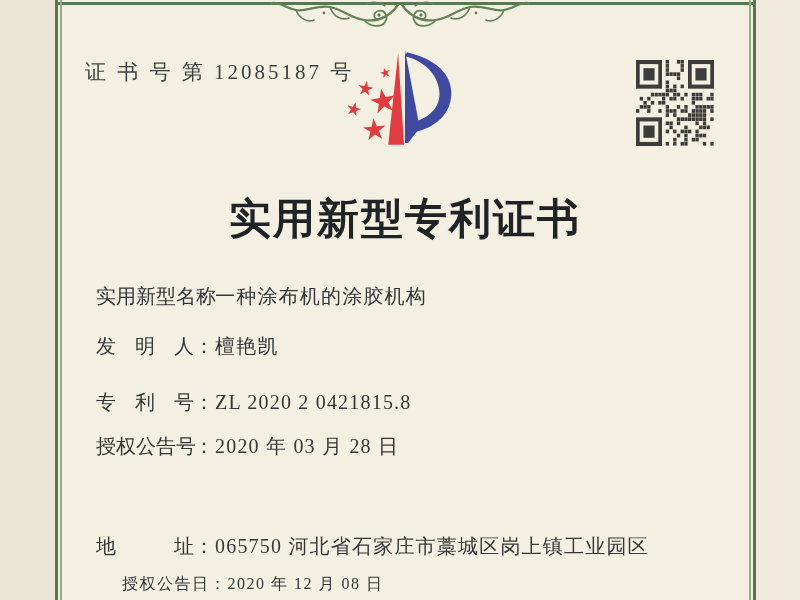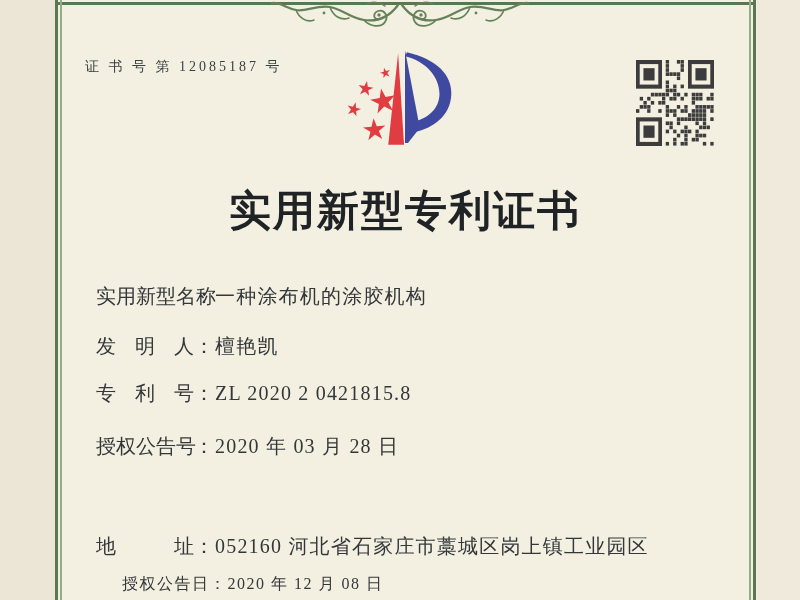--- a/index.html
+++ b/index.html
@@ -18,28 +18,28 @@
   .b-left-outer  { left:55px; top:0; width:3px; height:600px; }
   .b-left-inner  { left:60px; top:0; width:1.5px; height:600px; }
   .b-right-inner { left:749px; top:0; width:1.5px; height:600px; }
   .b-right-outer { left:753px; top:0; width:3px; height:600px; }
   .b-top         { left:55px; top:2px; width:701px; height:2.5px; }
   
   .ornament { position:absolute; left:270px; top:0; width:260px; height:30px; }
   
   .cert-no {
     position:absolute; left:85px; top:58px;
-    font-size:14px; letter-spacing:3px; color:#3a3f44;
+    font-size:21px; letter-spacing:3px; color:#3a3f44;
   }
   
   .logo { position:absolute; left:342px; top:46px; width:128px; height:116px; }
   .qr   { position:absolute; left:636px; top:60px; width:78px; height:86px; }
   
   .title {
-    position:absolute; left:57px; top:183px; width:696px;
+    position:absolute; left:57px; top:191px; width:696px;
     text-align:center; font-size:42px; font-weight:700;
     letter-spacing:2px; color:#1f2326;
   }
   
   .field-row {
     position:absolute; left:96px; white-space:nowrap;
     font-size:20px; color:#33373a;
   }
   .flabel {
     display:inline-block; width:98px; vertical-align:bottom;
@@ -232,27 +232,27 @@
     </svg>
 
   <div class="title">实用新型专利证书</div>
 
   <div class="field-row" style="top:283px">
     <span class="flabel">实用新型名称</span><span class="fcolon">：</span><span class="fvalue">一种涂布机的涂胶机构</span>
   </div>
   <div class="field-row" style="top:333px">
     <span class="flabel">发明人</span><span class="fcolon">：</span><span class="fvalue">檀艳凯</span>
   </div>
-  <div class="field-row" style="top:380px">
+  <div class="field-row" style="top:389px">
     <span class="flabel">专利号</span><span class="fcolon">：</span><span class="fvalue">ZL 2020 2 0421815.8</span>
   </div>
   <div class="field-row" style="top:433px">
     <span class="flabel">授权公告号</span><span class="fcolon">：</span><span class="fvalue">2020 年 03 月 28 日</span>
   </div>
   <div class="field-row" style="top:533px">
-    <span class="flabel">地址</span><span class="fcolon">：</span><span class="fvalue">052160 河北省石家庄市藁城区岗上镇工业园区</span>
+    <span class="flabel">地址</span><span class="fcolon">：</span><span class="fvalue">065750 河北省石家庄市藁城区岗上镇工业园区</span>
   </div>
 
   <div class="grant-row" style="top:574px;left:96px">
     <span class="gr-label">授权公告日</span><span>：</span><span class="gr-value">2020 年 12 月 08 日</span>
   </div>
 
 </div>
 
 </body></html>

